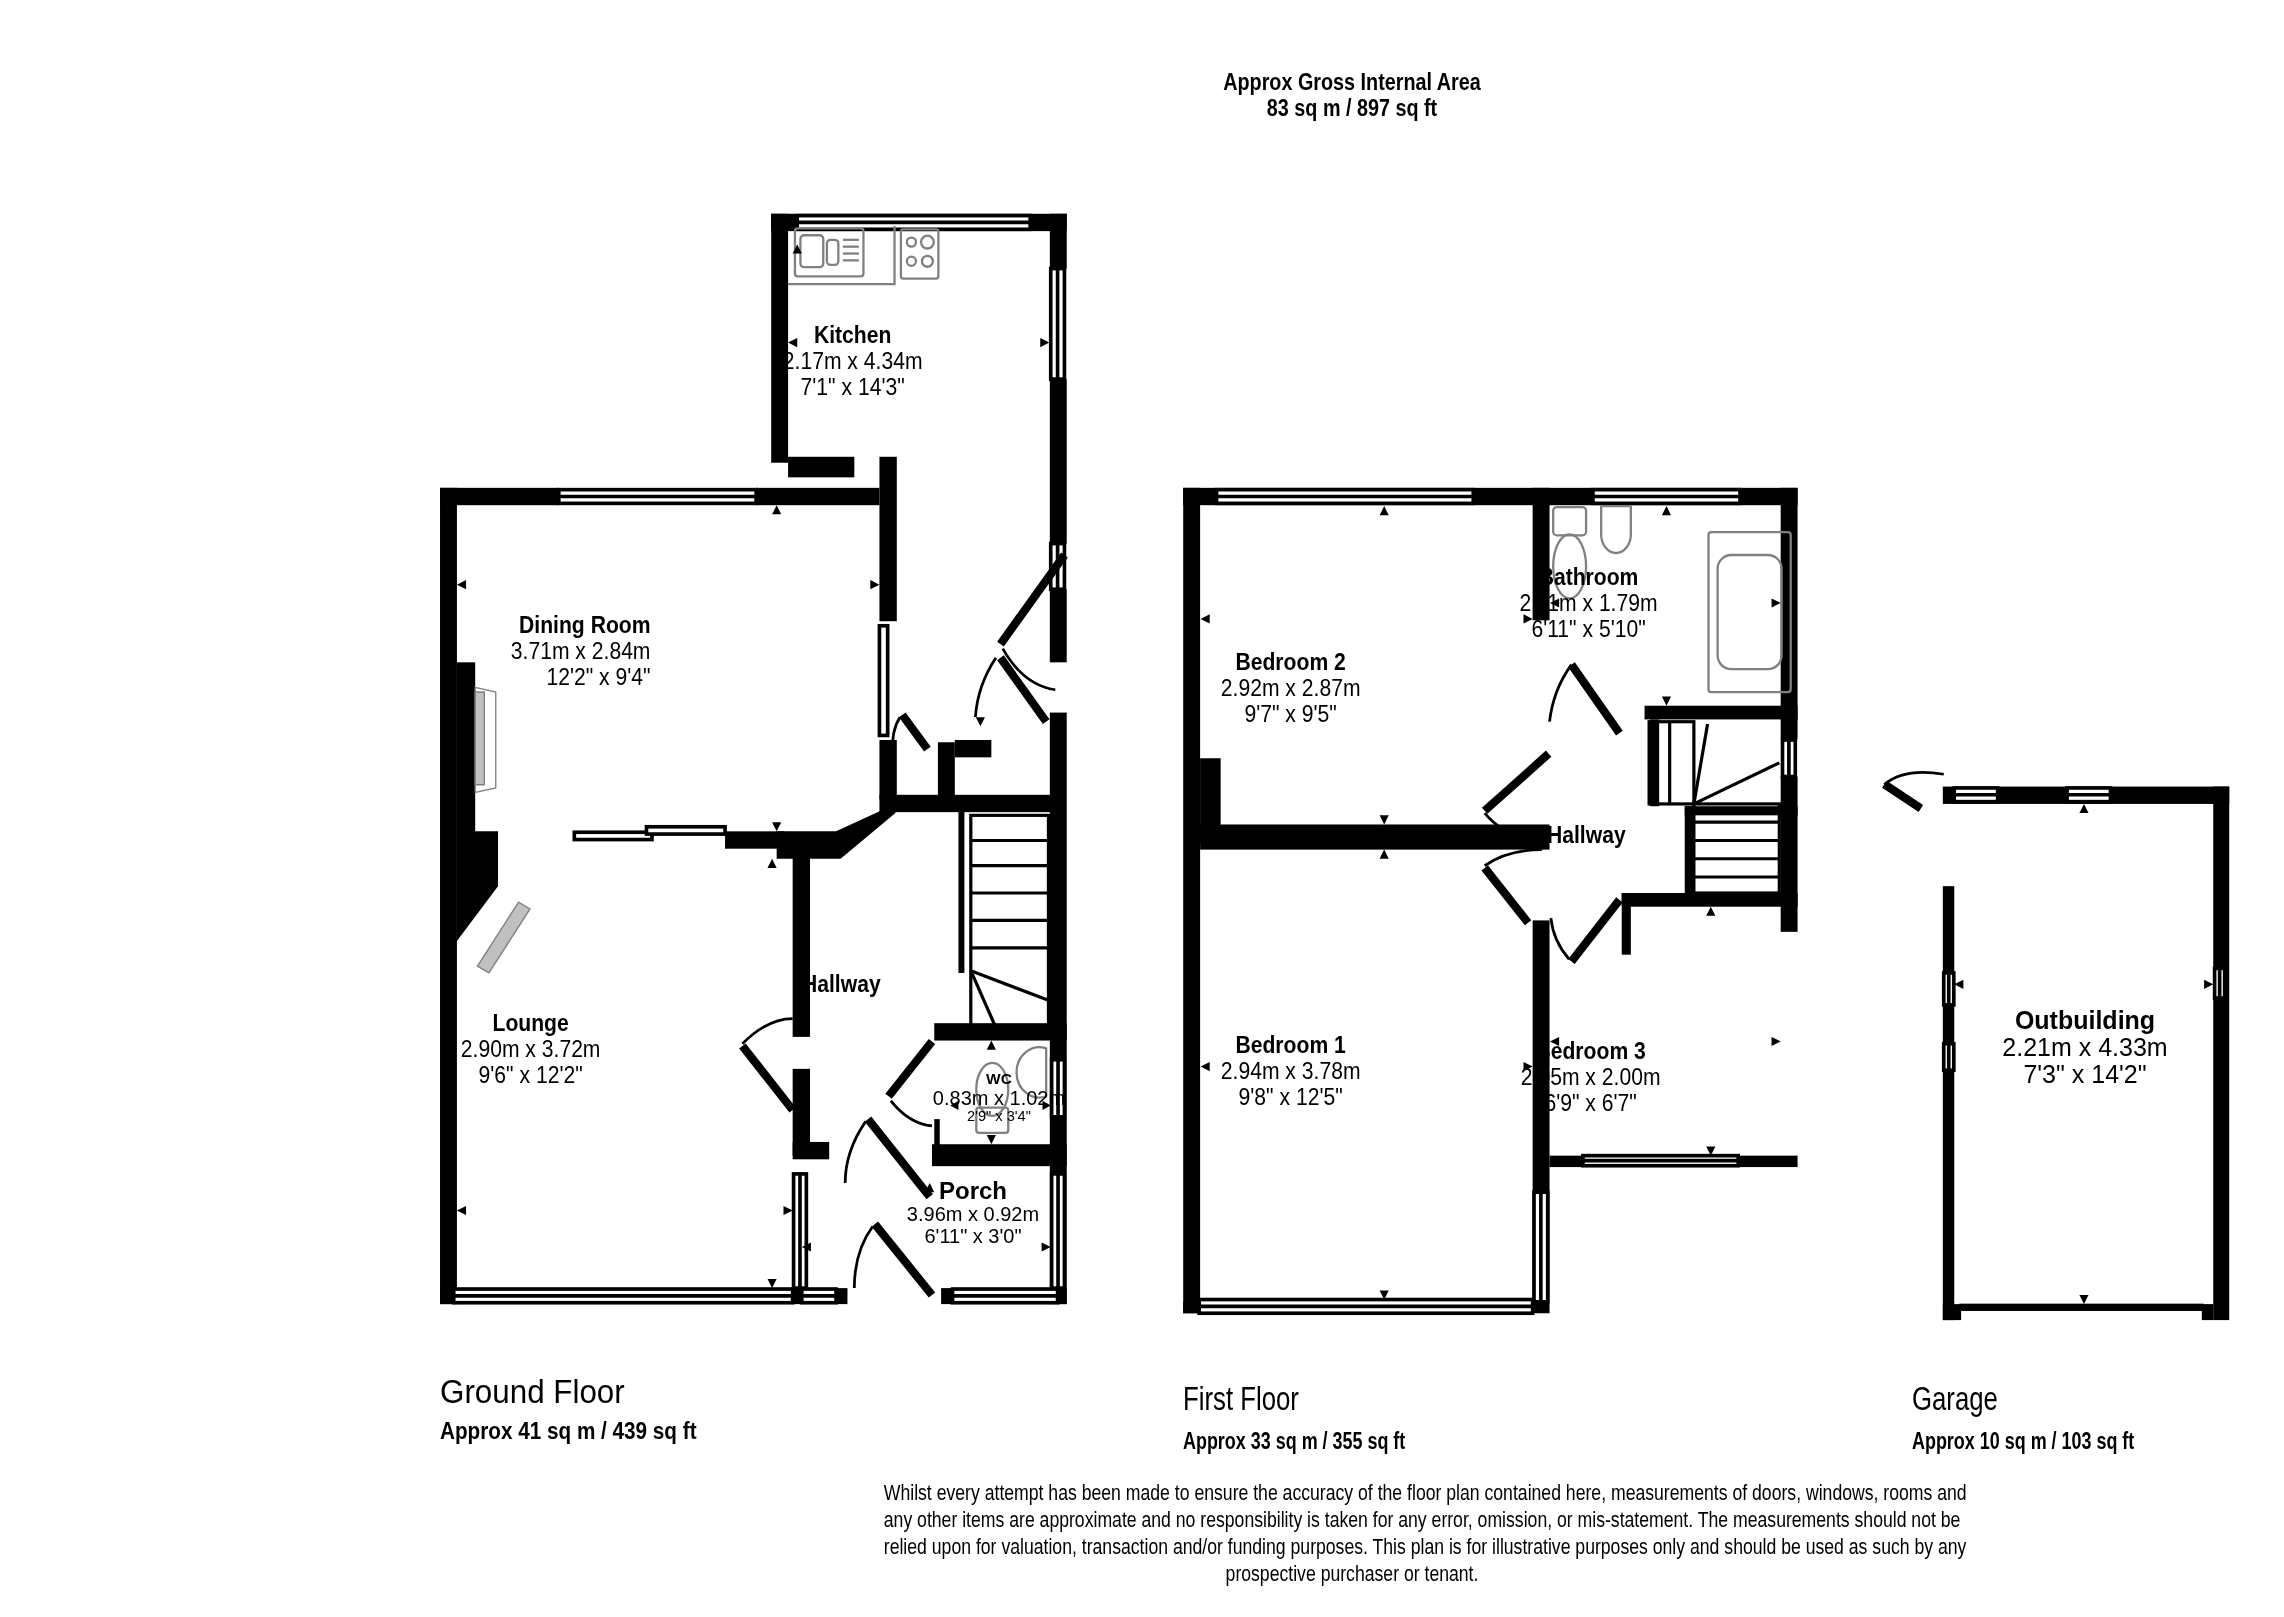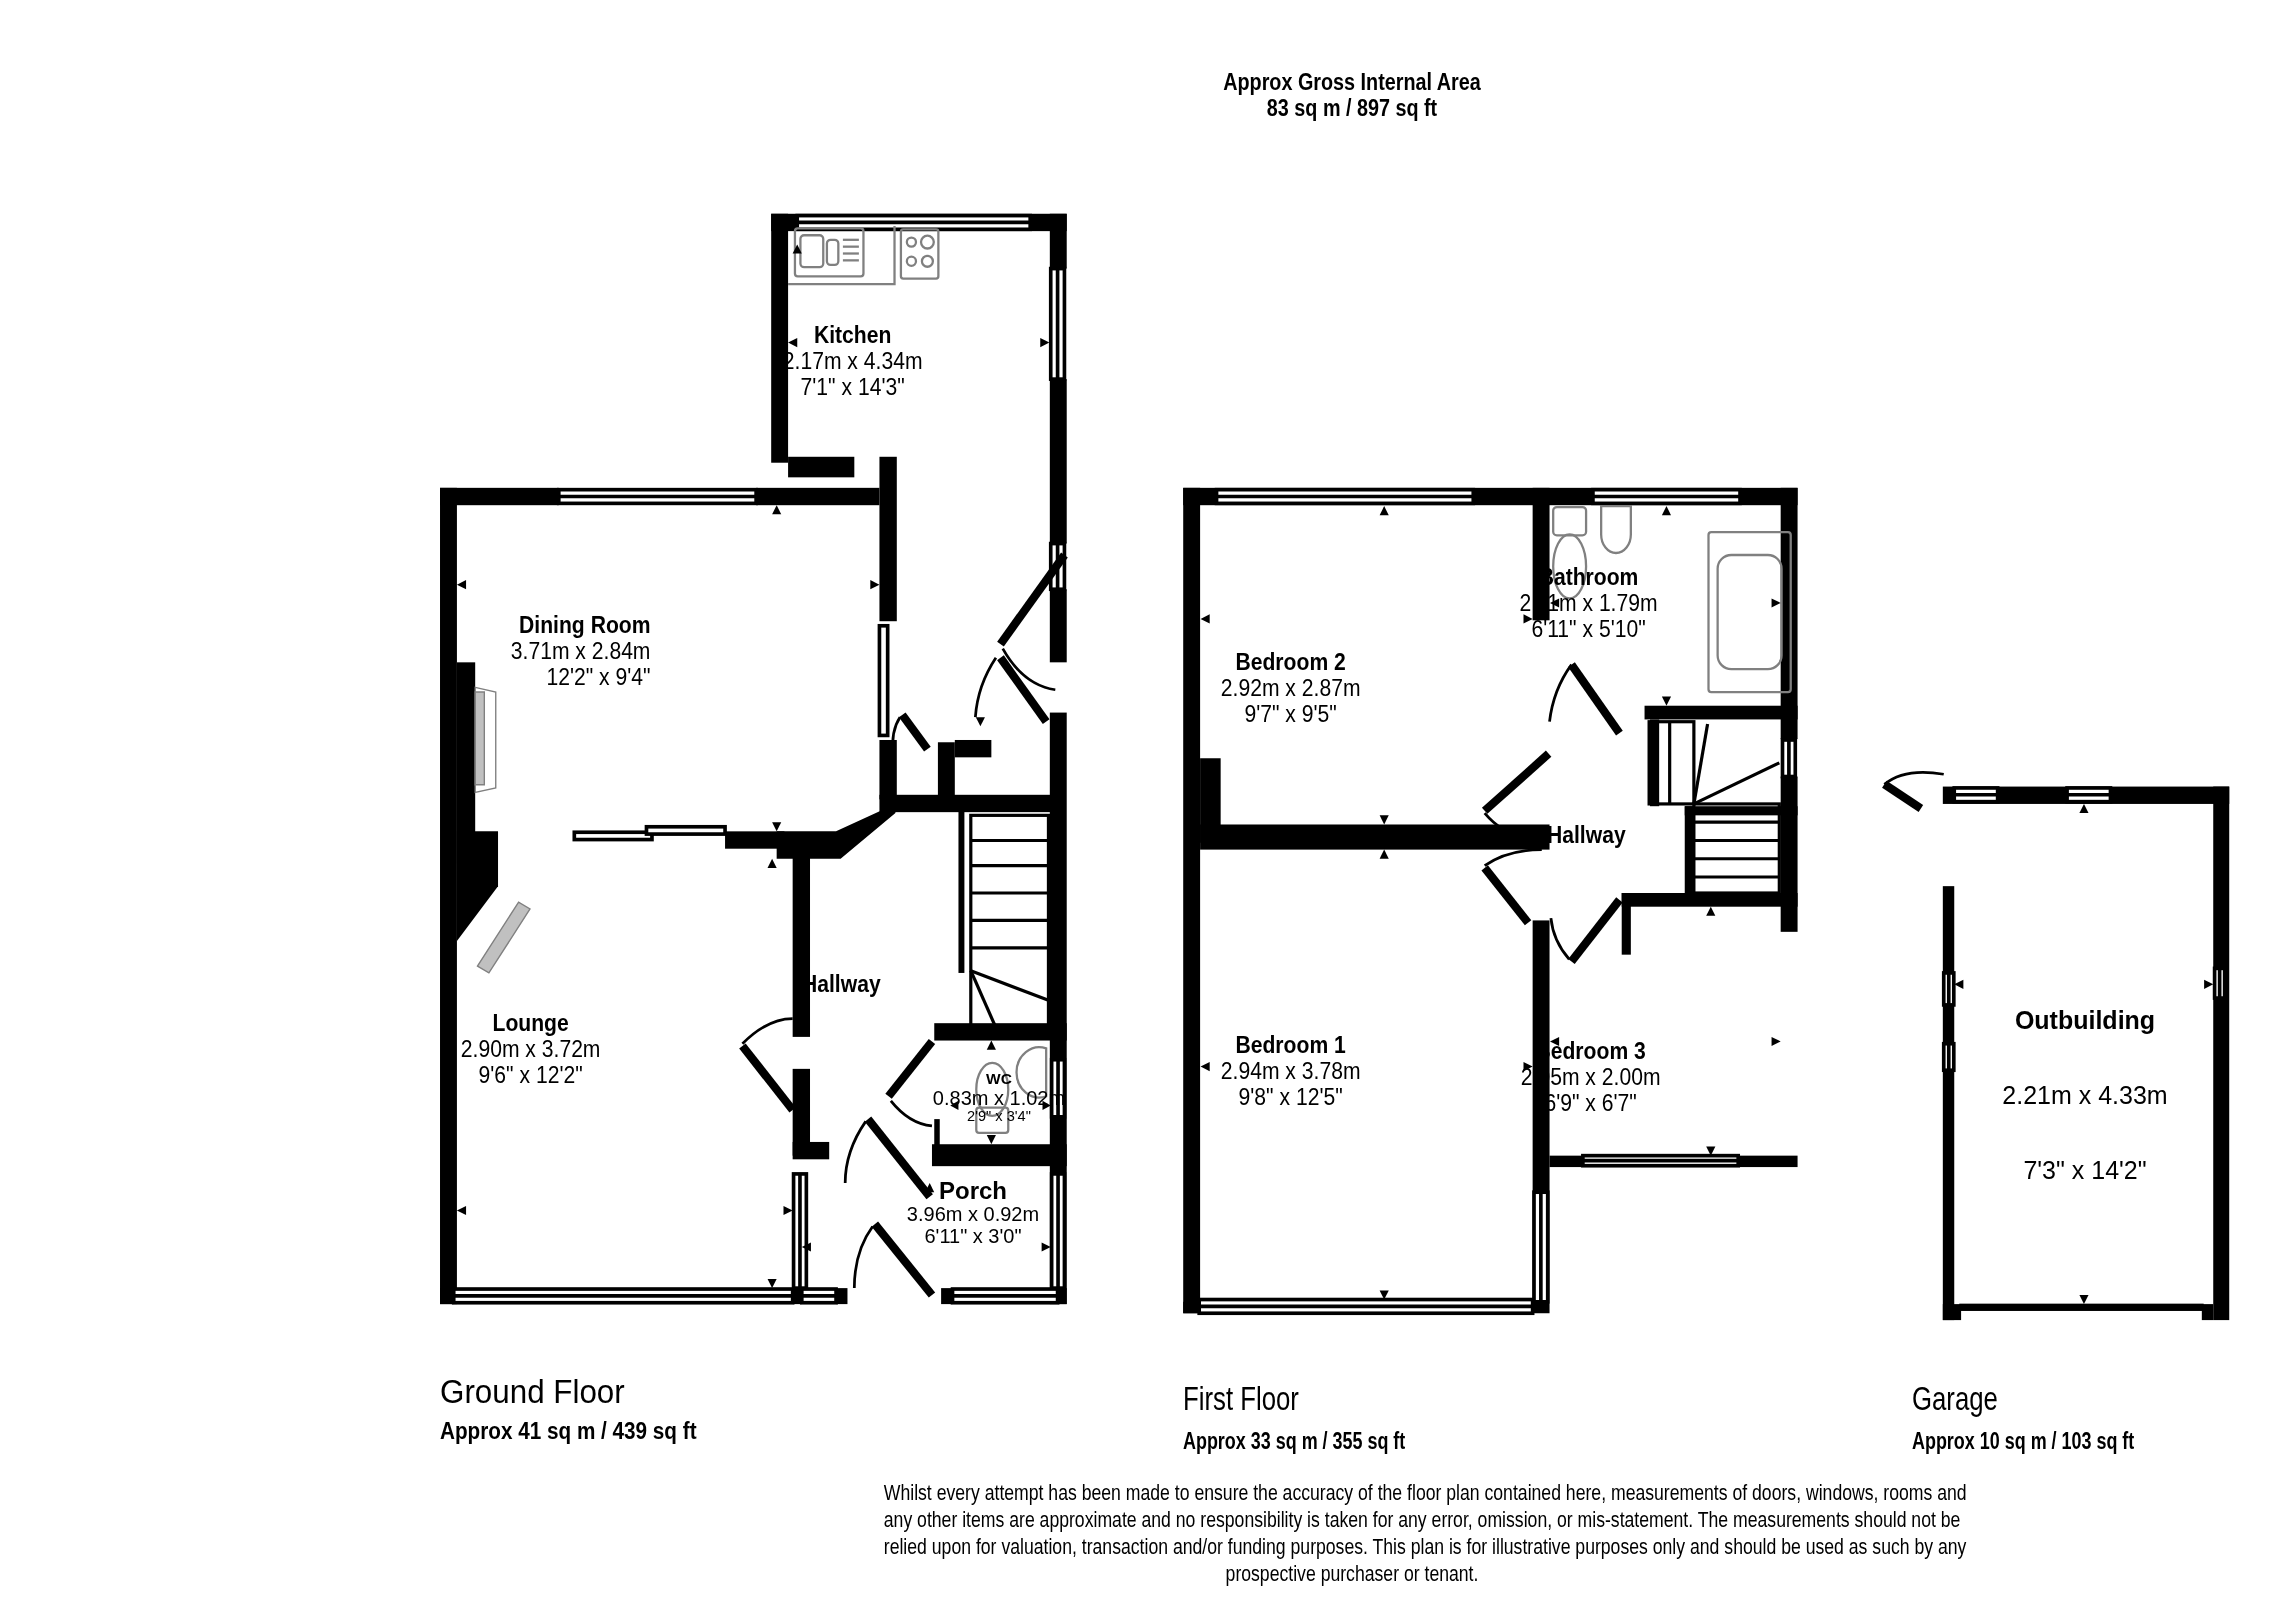--- a/index.html
+++ b/index.html
@@ -12,21 +12,21 @@
     .swing { stroke: #000; stroke-width: 6; fill: none; }
     .fixture { fill: none; stroke: #808080; stroke-width: 5; }
     .stair { fill: none; stroke: #000; stroke-width: 7; }
     .arrow { fill: #000; }
     .t { position: absolute; white-space: nowrap; text-align: center; transform: translateX(-50%); line-height: 1.08; }
     .rname { font-weight: bold; font-size: 24px; transform: translateX(-50%) scaleX(0.88); }
     .rdim { font-size: 24px; transform: translateX(-50%) scaleX(0.88); }
     .rname-sm { font-weight: bold; font-size: 19px; }
     .rdim-sm { font-size: 18px; }
     .wide-name { font-weight: bold; font-size: 25px; }
-    .wide-dim { font-size: 25px; margin-top: 48px; }
+    .wide-dim { font-size: 25px; }
     .gia { position: absolute; left: 1352px; top: 69px; transform: translateX(-50%) scaleX(0.86); text-align: center; font-weight: bold; font-size: 23px; line-height: 1.15; white-space: nowrap; }
     .floor-name { position: absolute; font-size: 33px; white-space: nowrap; transform-origin: left top; }
     .floor-area { position: absolute; font-size: 23px; font-weight: bold; white-space: nowrap; transform-origin: left top; }
     .disclaimer { position: absolute; left: 1352px; top: 1480px; width: 1142px; transform: translateX(-50%) scaleX(0.82); text-align: center; font-size: 21.5px; line-height: 27px; }
     .disclaimer span { display: block; white-space: nowrap; }
   </style>
 </head>
 <body>
 
 <div class="gia">

